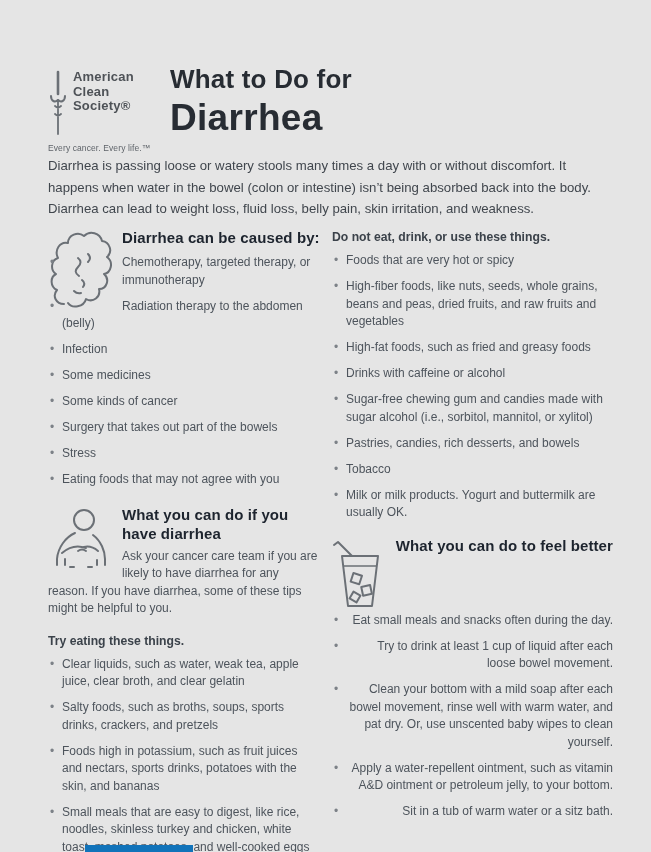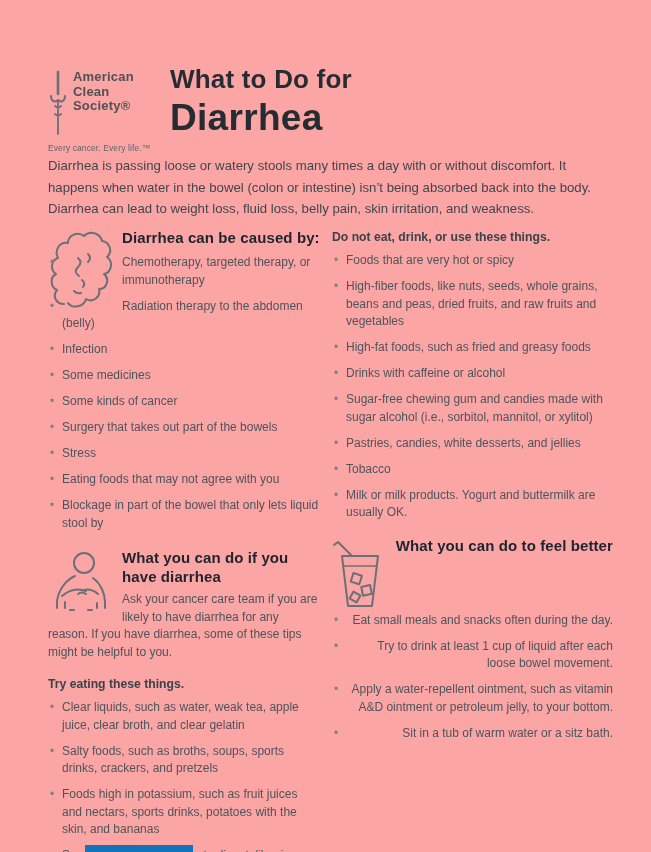--- a/index.html
+++ b/index.html
@@ -1,17 +1,17 @@
 <!DOCTYPE html>
 <html><head>
 <meta charset="utf-8">
 <style>
   html,body{margin:0;padding:0;background:#ffffff;}
   .page{
-    position:relative;width:651px;height:852px;background:#fca5a5;overflow:hidden;
+    position:relative;width:651px;height:852px;background:#e5e5e5;overflow:hidden;
     font-family:"Liberation Sans", sans-serif;color:#4b5158;
   }
   
   .logo-block{position:absolute;left:48px;top:70px;width:120px;}
   .logo-row{display:flex;align-items:flex-start;}
   .logo-icon{width:20px;height:66px;margin-right:5px;flex:0 0 auto;}
   .logo-name{font-weight:bold;font-size:13px;line-height:14.5px;color:#4e5257;letter-spacing:.2px;}
   .logo-tagline{margin-top:7px;font-size:8.5px;color:#5f646a;letter-spacing:.1px;white-space:nowrap;}
   .title-block{position:absolute;left:170px;top:64px;color:#272c33;}
   .title-line1{font-size:26px;font-weight:600;letter-spacing:.2px;}
@@ -92,21 +92,20 @@
       </ul>
     </div>
 
     <ul class="plain caused-list clear">
       <li class="li">Infection</li>
       <li class="li">Some medicines</li>
       <li class="li">Some kinds of cancer</li>
       <li class="li">Surgery that takes out part of the bowels</li>
       <li class="li">Stress</li>
       <li class="li">Eating foods that may not agree with you</li>
-      <li class="li">Blockage in part of the bowel that only lets liquid stool by</li>
     </ul>
 
     <div class="sec2">
       <svg class="float-icon sec2-icon icon-svg" viewBox="0 0 64 64">
         <circle cx="36" cy="13" r="10"></circle>
         <path d="M27 26 C18 30 10 40 9 52 L9 58 M17 58 L17 52"></path>
         <path d="M45 28 C53 34 57 44 57 52 L57 58 M49 58 L49 53"></path>
         <path d="M14 46 C22 39 30 38 38 41 M50 44 C44 39 40 39 36 40"></path>
         <path d="M30 44 q4 -3 8 0"></path>
         <path d="M22 60 l4 0 M40 60 l4 0"></path>
@@ -130,39 +129,40 @@
   <div class="col-right">
 
     <div>
       <div class="mini-heading">Do not eat, drink, or use these things.</div>
       <ul class="plain">
         <li class="li">Foods that are very hot or spicy</li>
         <li class="li">High-fiber foods, like nuts, seeds, whole grains, beans and peas, dried fruits, and raw fruits and vegetables</li>
         <li class="li">High-fat foods, such as fried and greasy foods</li>
         <li class="li">Drinks with caffeine or alcohol</li>
         <li class="li">Sugar-free chewing gum and candies made with sugar alcohol (i.e., sorbitol, mannitol, or xylitol)</li>
-        <li class="li">Pastries, candies, white desserts, and jellies</li>
+        <li class="li">Pastries, candies, rich desserts, and bowels</li>
         <li class="li">Tobacco</li>
         <li class="li">Milk or milk products. Yogurt and buttermilk are usually OK.</li>
       </ul>
     </div>
 
     <div class="feel">
       <svg class="float-icon feel-icon icon-svg" viewBox="0 0 48 74">
         <path d="M10 18 L16 68 L40 68 L46 18 Z"></path>
         <path d="M12 28 L44 28" stroke-width="1.5"></path>
         <path d="M20 18 L6 4 L2 7" stroke-width="2"></path>
         <rect x="20" y="36" width="9" height="9" transform="rotate(18 24 40)"></rect>
         <rect x="30" y="48" width="9" height="9" transform="rotate(-12 34 52)"></rect>
         <rect x="19" y="55" width="8" height="8" transform="rotate(30 23 59)"></rect>
       </svg>
       <div class="section-heading">What you can do to feel better</div>
       <ul class="plain feel-rest clear">
         <li class="li">Eat small meals and snacks often during the day.</li>
         <li class="li">Try to drink at least 1 cup of liquid after each loose bowel movement.</li>
+        <li class="li">Clean your bottom with a mild soap after each bowel movement, rinse well with warm water, and pat dry. Or, use unscented baby wipes to clean yourself.</li>
         <li class="li">Apply a water-repellent ointment, such as vitamin A&amp;D ointment or petroleum jelly, to your bottom.</li>
         <li class="li">Sit in a tub of warm water or a sitz bath.</li>
       </ul>
     </div>
 
   </div>
 
   <div class="footer-accent"></div>
 
 </div>

